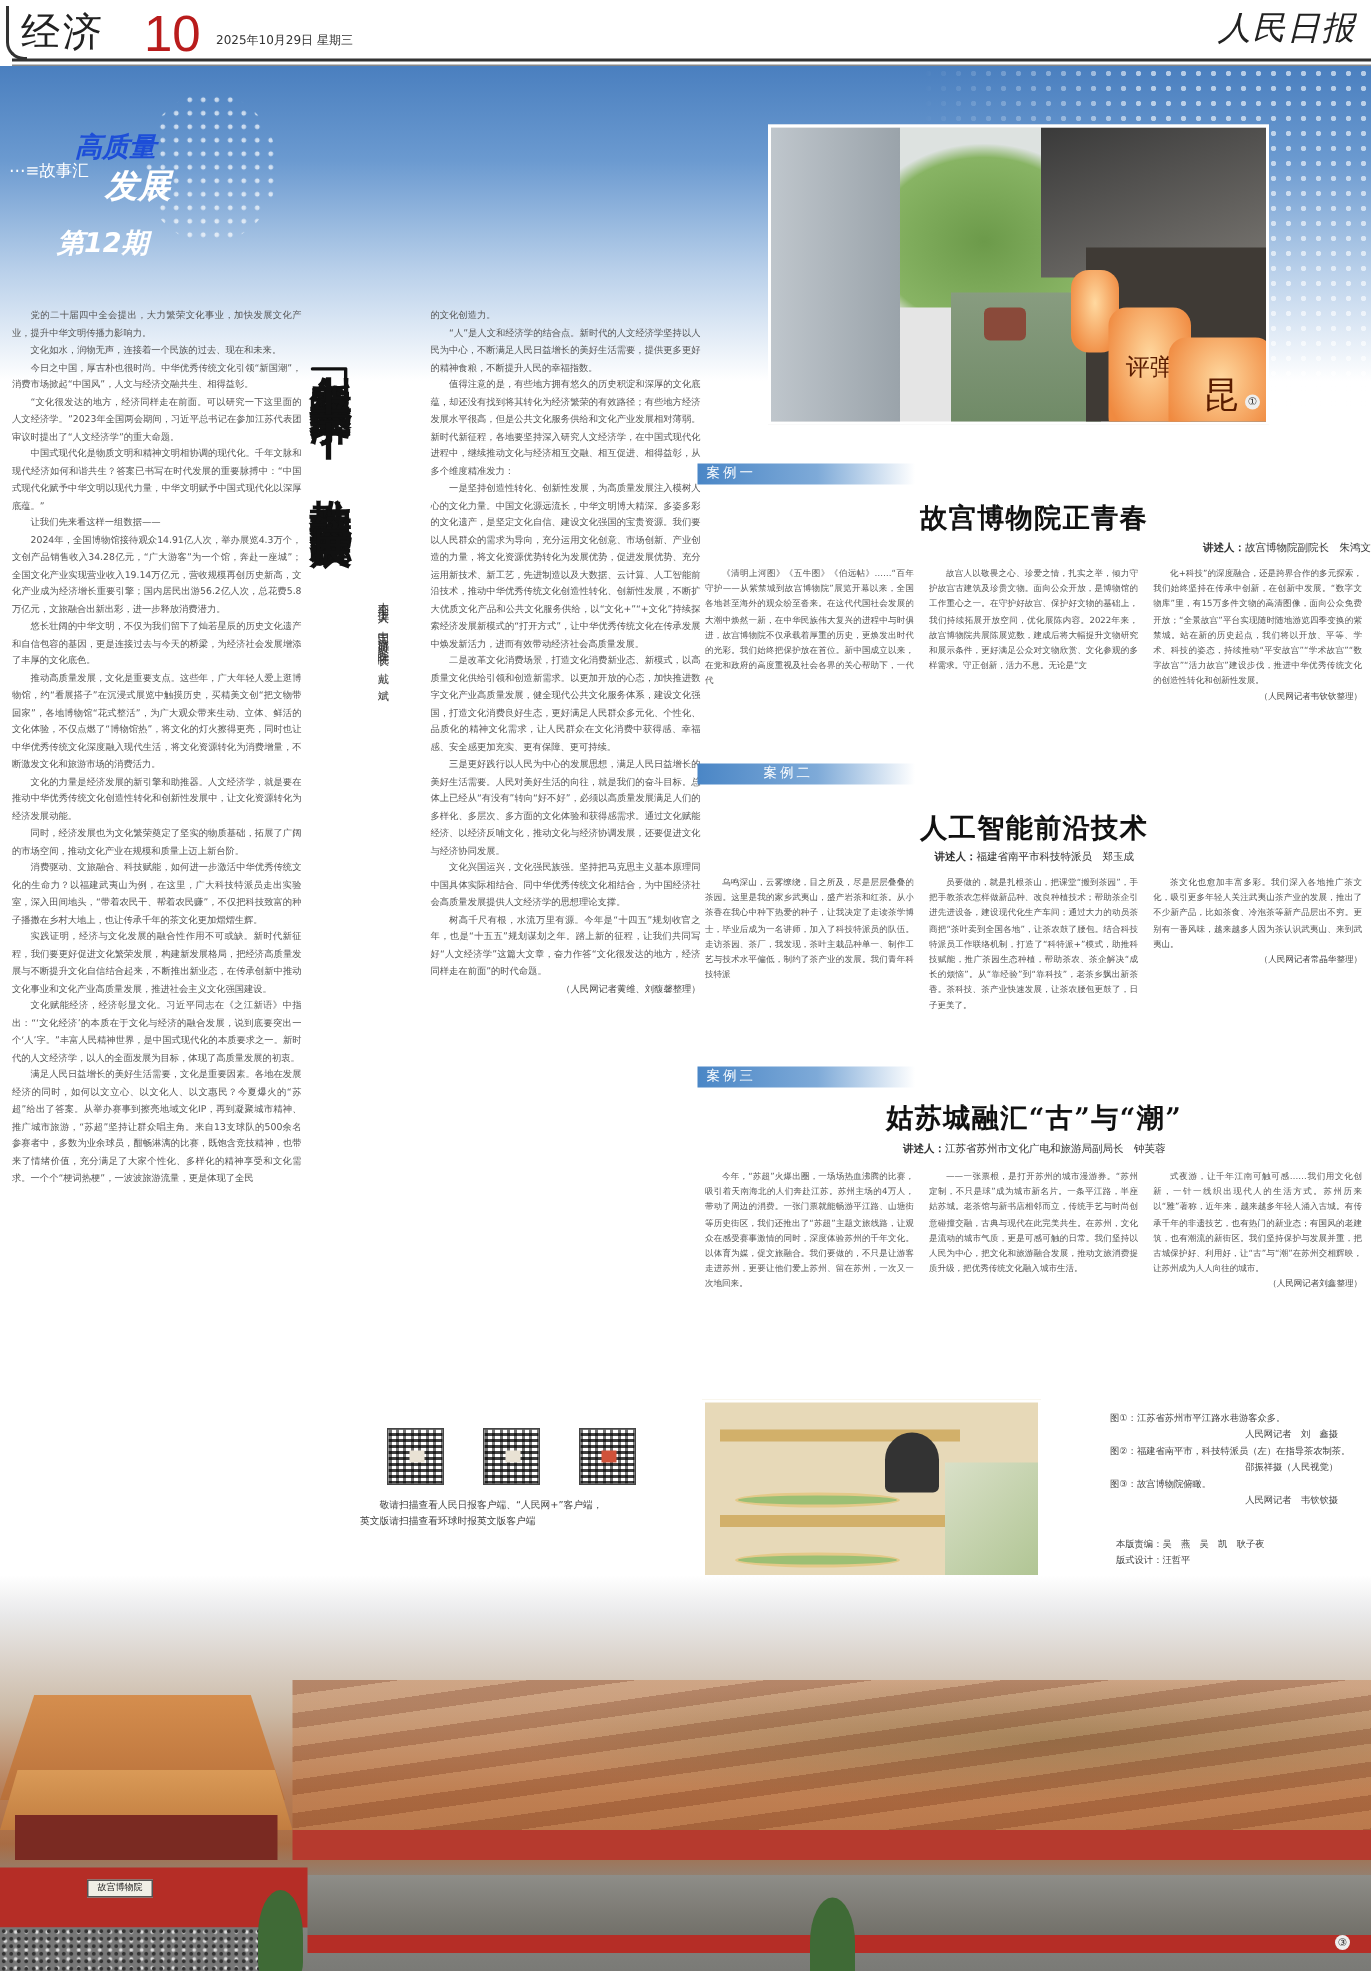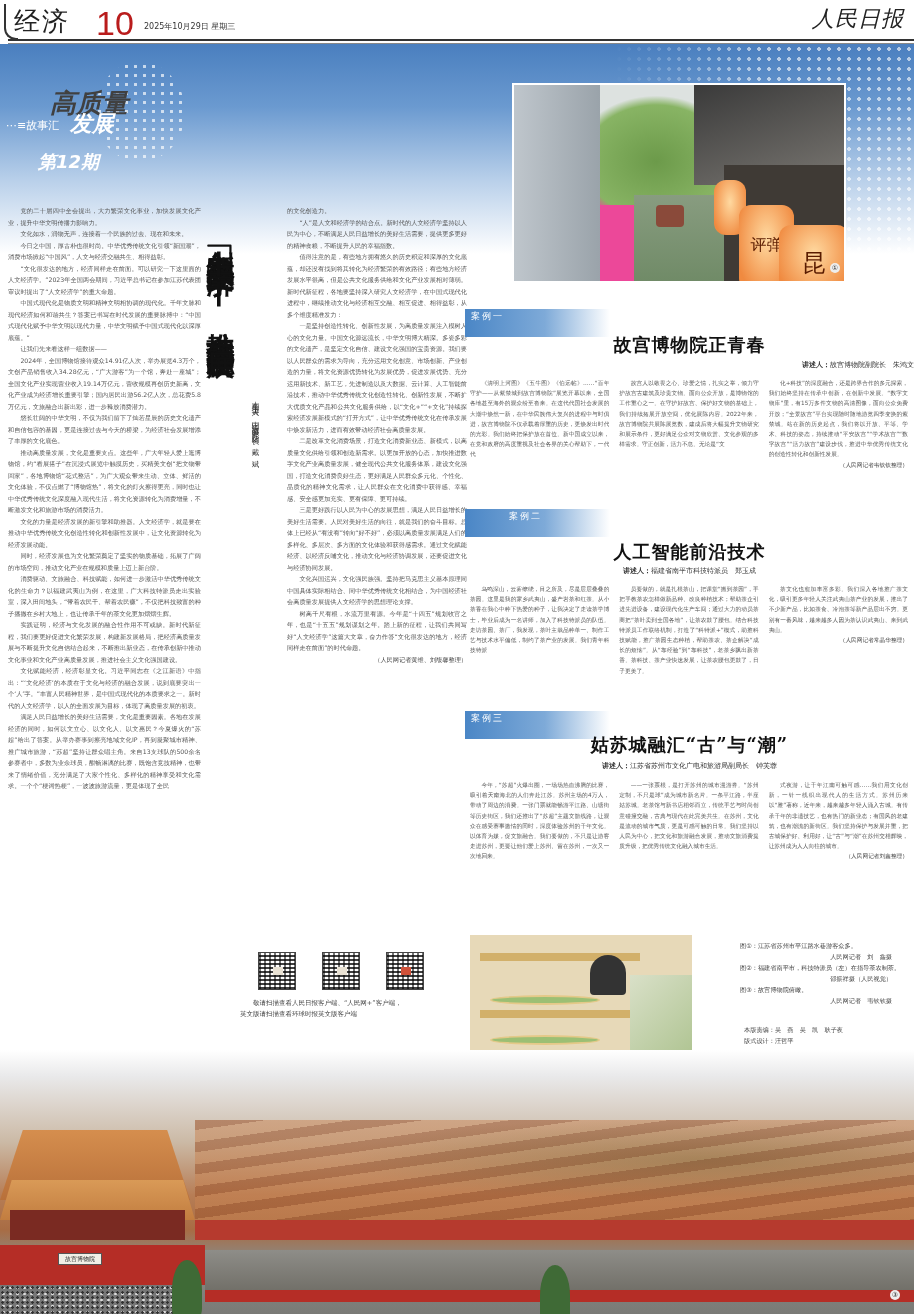--- a/index.html
+++ b/index.html
@@ -24,56 +24,56 @@
   .dots { position: absolute; right: 0; top: 44px; width: 300px; height: 230px;
     background-image: radial-gradient(circle, rgba(255,255,255,0.75) 1.6px, transparent 2px);
     background-size: 10px 10px; opacity: 0.8;
     -webkit-mask-image: linear-gradient(90deg, transparent, #000 50%);
     mask-image: linear-gradient(90deg, transparent, #000 50%); }
   .dots-left { position: absolute; left: 95px; top: 62px; width: 90px; height: 100px;
     background-image: radial-gradient(circle, rgba(255,255,255,0.85) 1.4px, transparent 1.8px);
     background-size: 9px 9px; border-radius: 50%; opacity: 0.8; }
 
   .badge { position: absolute; left: 0; top: 60px; width: 200px; height: 110px; }
-  .badge-t1 { position: absolute; left: 50px; top: 26px; font-size: 26px; font-weight: bold; color: #404040; font-style: italic; }
+  .badge-t1 { position: absolute; left: 50px; top: 26px; font-size: 18px; font-weight: bold; color: #1d4ed8; font-style: italic; }
   .badge-t2 { position: absolute; left: 70px; top: 49px; font-size: 22px; font-weight: bold; color: #fff; font-style: italic; }
-  .badge-sub { position: absolute; left: 6px; top: 58px; font-size: 11px; color: #fff; }
+  .badge-sub { position: absolute; left: 6px; top: 46px; font-size: 11px; color: #fff; }
   .badge-issue { position: absolute; left: 38px; top: 90px; font-size: 18px; color: #fff; font-style: italic; font-weight: bold; }
 
   
   .col { position: absolute; font-size: 6.2px; line-height: 11.5px; color: #555; text-align: justify; }
   .col p { text-indent: 2em; }
   .col-a { left: 8px; top: 205px; width: 193px; height: 815px; overflow: hidden; }
   .col-b { left: 287px; top: 205px; width: 180px; height: 760px; overflow: hidden; }
 
   
   .vhead { position: absolute; left: 198px; top: 228px; width: 40px;
     writing-mode: vertical-rl; font-size: 28px; font-weight: bold; color: #111;
     line-height: 36px; letter-spacing: 2px; font-family: "DejaVu Sans", sans-serif; }
   .vbyline { position: absolute; left: 250px; top: 395px; writing-mode: vertical-rl;
     font-size: 7.5px; color: #333; letter-spacing: 2px; }
 
   
   .photo-top { position: absolute; left: 512px; top: 83px; width: 334px; height: 200px;
-    border: 2px solid #fff; overflow: hidden; background: #ec4899; }
+    border: 2px solid #fff; overflow: hidden; background: #e5e5e5; }
   .pt-wall { position: absolute; left: 0; top: 0; width: 86px; height: 200px; background: linear-gradient(90deg,#bfc6cc,#9aa3aa); }
   .pt-sky { position: absolute; left: 86px; top: 0; width: 100px; height: 70px; background: #dde2e0; }
   .pt-trees { position: absolute; left: 86px; top: 10px; width: 140px; height: 110px; background: radial-gradient(ellipse at 40% 60%, #6c9a4a, #88b464 60%, transparent 70%); }
   .pt-water { position: absolute; left: 120px; top: 110px; width: 100px; height: 90px; background: linear-gradient(180deg,#889c80,#6f8a66); }
   .pt-roof { position: absolute; left: 180px; top: 0; width: 154px; height: 100px; background: linear-gradient(160deg,#3a3a3a,#7a7772); }
   .pt-house { position: absolute; left: 210px; top: 80px; width: 124px; height: 120px; background: #3f3a35; }
   .lantern { position: absolute; border-radius: 12px; background: radial-gradient(ellipse at 50% 40%, #ffd9a0, #f08a40 80%); color: #5a1c00; font-size: 16px; text-align: center; font-family: "DejaVu Serif", serif; }
   .l1 { left: 225px; top: 120px; width: 55px; height: 85px; padding-top: 30px; }
   .l2 { left: 265px; top: 140px; width: 70px; height: 70px; padding-top: 22px; font-size: 24px; }
   .l3 { left: 200px; top: 95px; width: 32px; height: 55px; }
   .boat { position: absolute; left: 142px; top: 120px; width: 28px; height: 22px; background: #8a4a3a; border-radius: 4px; }
   .pic-num { position: absolute; width: 10px; height: 10px; border-radius: 50%; background: #eee; color: #333; font-size: 7px; text-align: center; line-height: 10px; }
 
   
-  .case-bar { position: absolute; left: 465px; width: 145px; height: 28px;
+  .case-bar { position: absolute; left: 465px; width: 145px; height: 14px;
     background: linear-gradient(90deg, #4a86c6 0%, #7eaad8 55%, rgba(255,255,255,0) 100%);
     color: #fff; font-size: 9px; line-height: 14px; padding-left: 6px; letter-spacing: 2px; }
   .case-title { position: absolute; left: 465px; width: 449px; text-align: center; font-size: 18px;
     font-weight: bold; color: #111; font-family: "DejaVu Serif", serif; letter-spacing: 1px; }
   .case-byline { position: absolute; left: 465px; width: 449px; text-align: center; font-size: 7px; color: #333; }
   .case-byline b { font-weight: bold; }
 
   .cols3 { position: absolute; left: 470px; width: 438px; display: flex; gap: 10px; }
   .cols3 .c { flex: 1; font-size: 5.7px; line-height: 10.2px; color: #555; text-align: justify; overflow: hidden; }
   .cols3 .c p { text-indent: 2em; }

